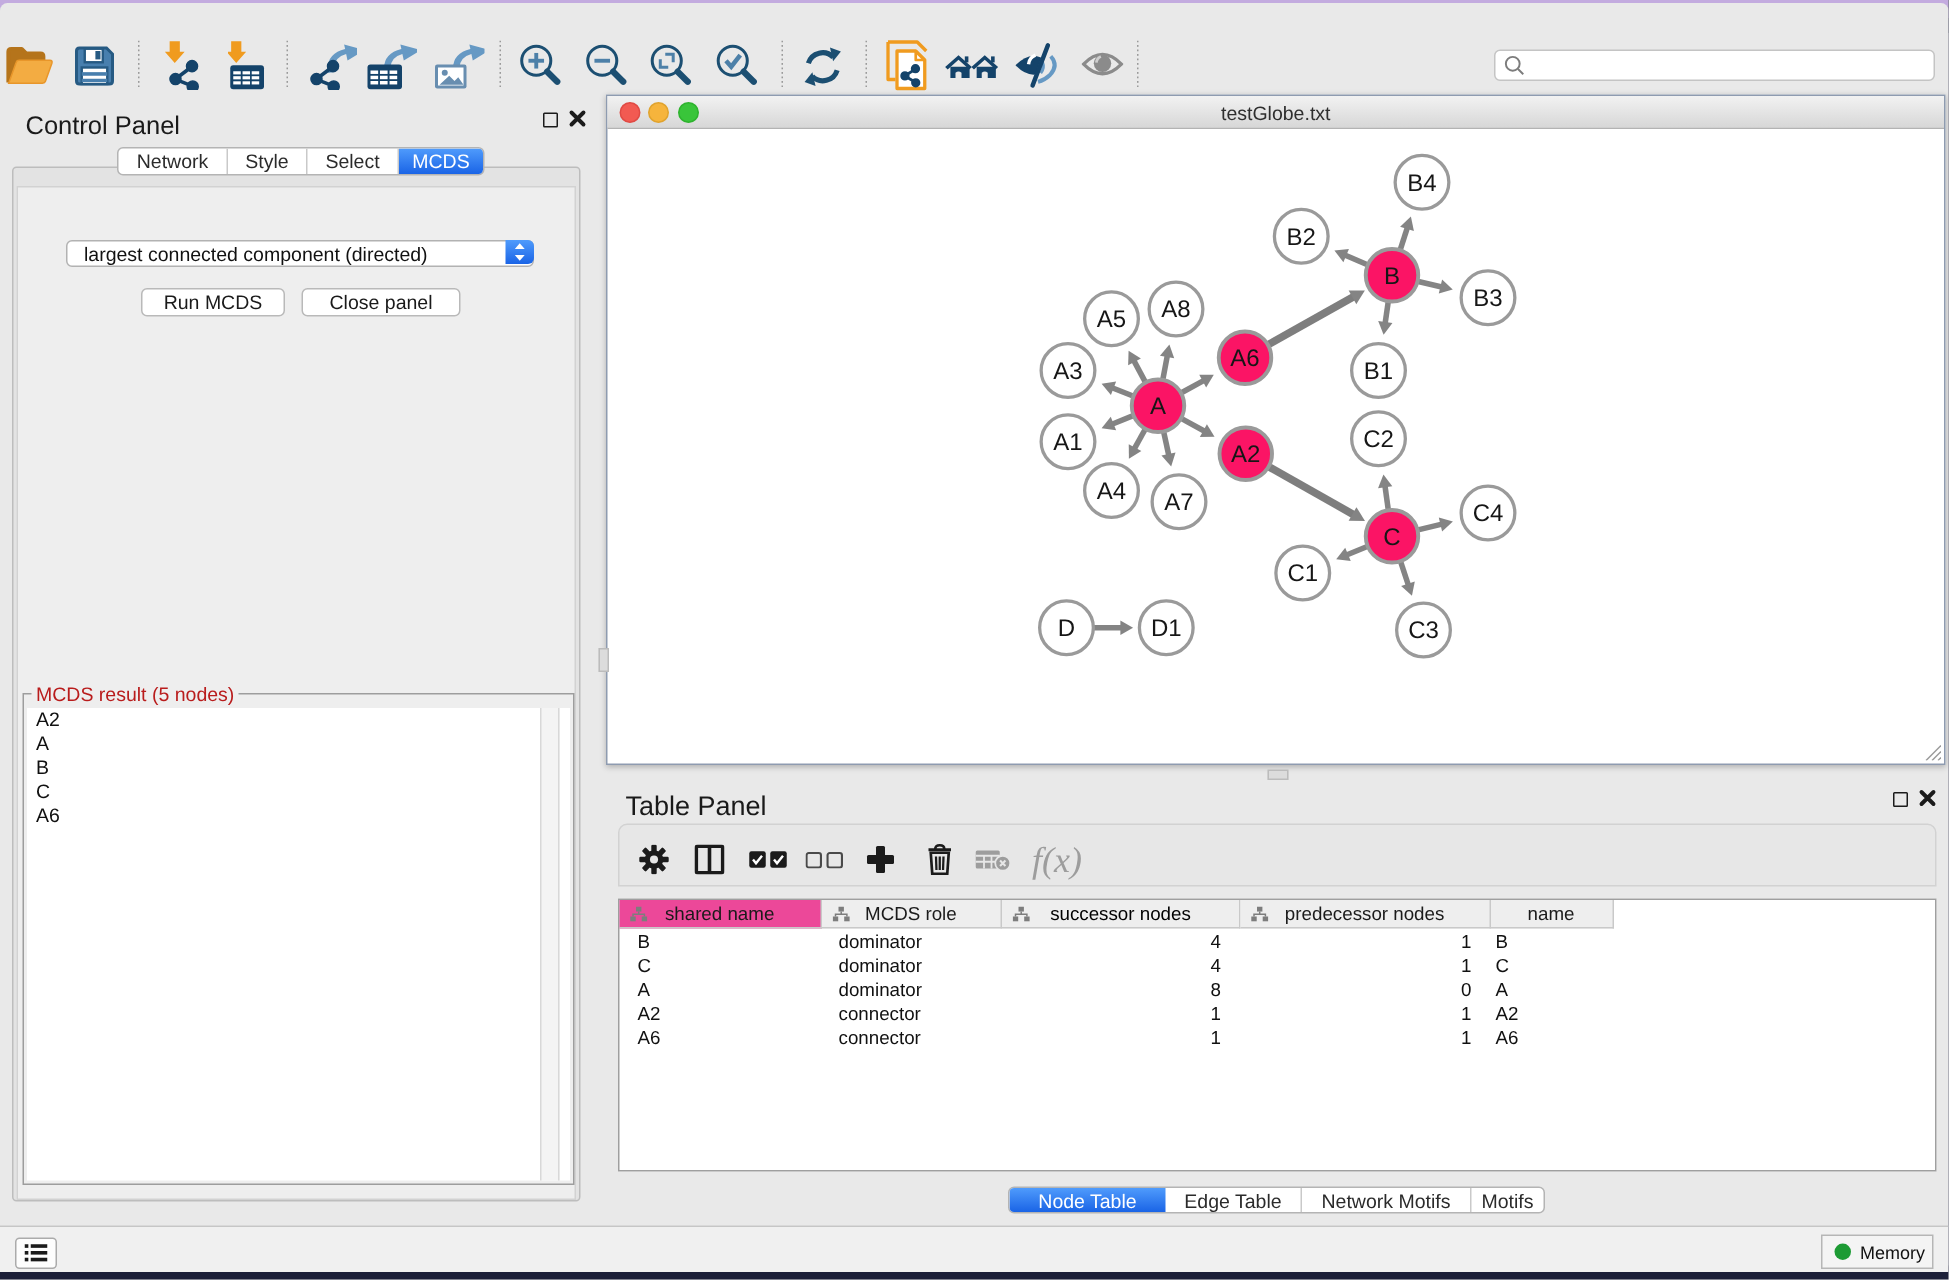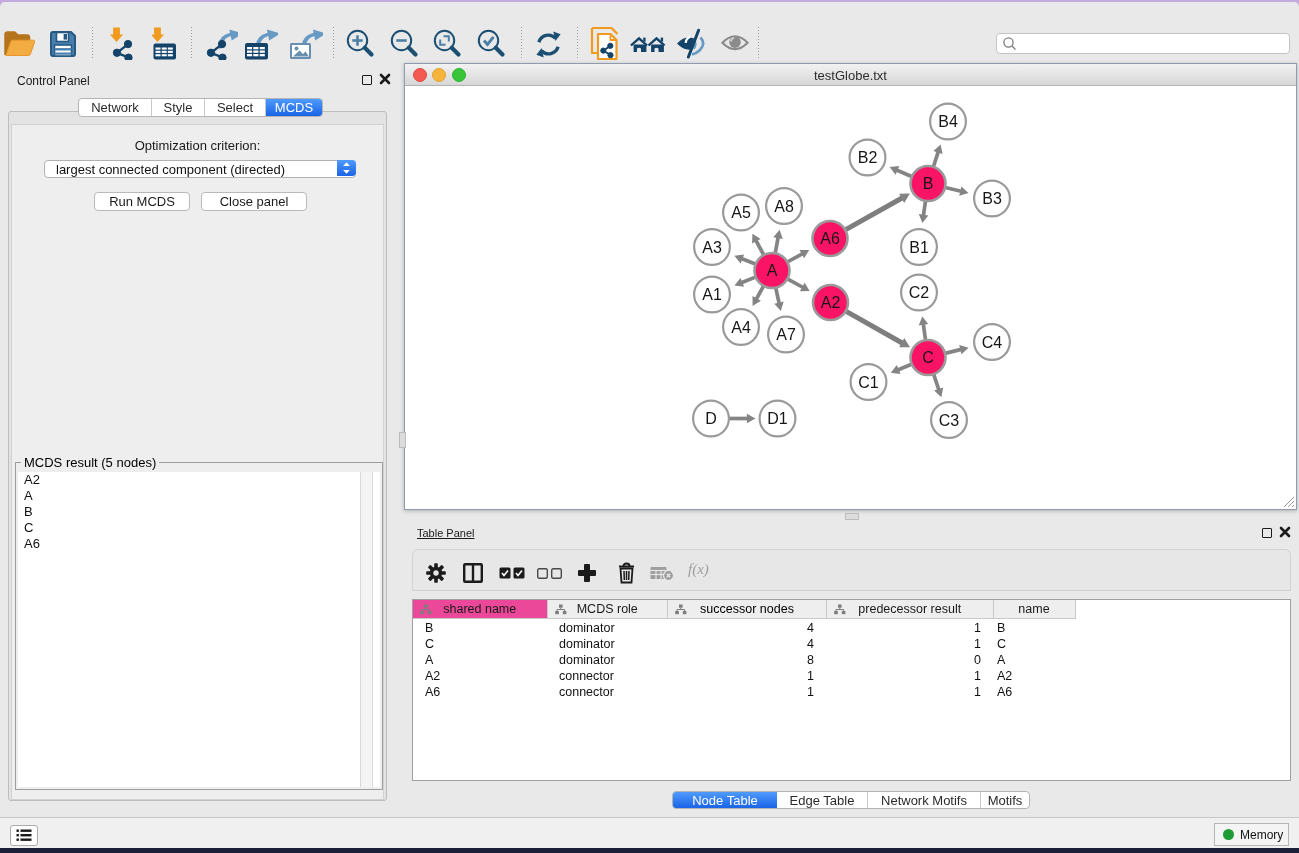--- a/index.html
+++ b/index.html
@@ -20,21 +20,21 @@
   
   #toolbar{left:0;top:20px;width:1299px;height:40px;background:#e9e9e9;}
   .sep{top:5px;width:1px;height:31px;
     background-image:linear-gradient(#9a9a9a 33%, rgba(0,0,0,0) 0%);
     background-size:1px 3px;}
   #searchbox{left:996px;top:11px;width:292px;height:19px;background:#fff;
     border:1px solid #c4c4c4;border-radius:4px;}
   
   #content{left:0;top:60px;width:1299px;height:755px;background:#e9e9e9;}
   
-  #cpTitle{left:17px;top:12px;font-size:12px;color:#1a1a1a;}
+  #cpTitle{left:17px;top:12px;font-size:17px;color:#1a1a1a;}
   
   .seg{display:flex;border:1px solid #b4b4b4;border-radius:4px;background:#fff;
        overflow:hidden;font-size:13px;color:#2b2b2b;}
   .seg .s{display:flex;align-items:center;justify-content:center;
           border-right:1px solid #c9c9c9;height:100%;}
   .seg .s:last-child{border-right:none;}
   .seg .sel{background:linear-gradient(#4f9bfc,#1a64e6);color:#fff;border-right:none;}
   #cpOuter{left:8px;top:49px;width:377px;height:688px;background:#e3e3e3;
      border:1px solid #bdbdbd;border-radius:3px;}
   #cpInner{left:2px;top:12px;width:371px;height:674px;background:#eeeeee;
@@ -42,35 +42,35 @@
   #optlabel{left:0;top:13px;width:100%;text-align:center;font-size:13px;color:#1a1a1a;}
   #dropdown{left:32px;top:35px;width:310px;height:16px;background:#fff;
      border:1px solid #b2b2b2;border-radius:4px;font-size:13px;color:#111;}
   #dropdown .txt{position:absolute;left:11px;top:0.5px;}
   #dropdown .cap{position:absolute;right:-1px;top:-1px;width:19px;height:16px;
      border-radius:0 4px 4px 0;background:linear-gradient(#4f9bfc,#1a64e6);}
   .btn{background:#fff;border:1px solid #b9b9b9;border-radius:4px;
      font-size:13px;color:#1a1a1a;display:flex;align-items:center;justify-content:center;}
   
   #mcdsbox{left:3px;top:337px;width:366px;height:326px;border:1px solid #9d9d9d;}
-  #mcdslegend{left:5px;top:-8px;background:#eeeeee;padding:0 3px;font-size:13px;color:#000000;}
+  #mcdslegend{left:5px;top:-8px;background:#eeeeee;padding:0 3px;font-size:13px;color:#b91c1c;}
   #mcdslist{left:2px;top:9px;width:362px;height:315px;background:#fff;
      font-size:13px;color:#111;}
   #mcdslist .sb{position:absolute;right:7px;top:0;width:11px;height:100%;
      background:#f4f4f4;border-left:1px solid #d8d8d8;border-right:1px solid #d8d8d8;}
   #mcdslist div.item{padding:0 0 0 6px;height:16px;line-height:16px;}
   
   #netwin{left:404px;top:1px;width:891px;height:445px;background:#fff;
      border:1px solid #8e9bb0;box-shadow:0 1px 4px rgba(0,0,0,.25);}
   #nettitle{left:0;top:0;width:100%;height:21px;
      background:linear-gradient(#f2f2f2,#d7d7d7);border-bottom:1px solid #b3b3b3;}
   .tls{width:12px;height:12px;border-radius:50%;top:4px;}
   #netname{width:100%;text-align:center;top:4px;font-size:13px;color:#2e2e2e;}
   
-  #tpTitle{left:417px;top:465px;font-size:11px;color:#1a1a1a;text-decoration:underline;}
+  #tpTitle{left:417px;top:465px;font-size:18px;color:#1a1a1a;}
   #tpToolbar{left:412px;top:487px;width:877px;height:40px;background:#e7e7e7;
      border:1px solid #d2d2d2;border-radius:6px 6px 0 0;}
   #tptable{left:412px;top:537px;width:877px;height:180px;background:#fff;
      border:1px solid #9f9f9f;}
   
   #statusbar{left:0;top:815px;width:1299px;height:30px;background:#f0f0f0;
      border-top:1px solid #c6c6c6;}
   #memory{left:1214px;top:5px;width:73px;height:21px;background:#f4f4f4;
      border:1px solid #b6b6b6;font-size:12px;color:#111;
      display:flex;align-items:center;}
@@ -286,21 +286,20 @@
       </div>
   </div>
   <div class="abs" id="content">
     <div class="abs" id="cpTitle">Control Panel</div>
     <div class="abs" style="left:362px;top:13px;width:8px;height:8px;border:1.6px solid #1b1b1b;border-radius:1px;"></div>
       <svg class="abs" style="left:379px;top:11px;" width="12" height="12" viewBox="0 0 12 12">
         <path d="M2 2 L10 10 M10 2 L2 10" stroke="#1b1b1b" stroke-width="2.6" stroke-linecap="round"></path>
       </svg>
     <div class="abs" id="cpOuter">
       <div class="abs" id="cpInner">
-        <div class="abs" id="optlabel">Optimization criterion:</div>
         <div class="abs" id="dropdown">
             <span class="txt">largest connected component (directed)</span>
           <span class="cap">
               <svg width="19" height="16" viewBox="0 0 19 16" style="position:absolute;left:0;top:0;">
                 <path d="M9.5 2.2 L12.8 6 L6.2 6 Z" fill="#fff"></path>
                 <path d="M9.5 13.8 L12.8 10 L6.2 10 Z" fill="#fff"></path>
               </svg>
             </span>
           </div>
         <div class="abs btn" style="left:82px;top:67px;width:94px;height:17px;">Run MCDS</div>
@@ -494,21 +493,21 @@
               <line x1="0.5" y1="5.5" x2="16.5" y2="5.5"></line>
               <line x1="0.5" y1="9.5" x2="16.5" y2="9.5"></line>
               <line x1="6" y1="5.5" x2="6" y2="14"></line>
               <line x1="11" y1="5.5" x2="11" y2="14"></line>
             </g>
             <circle cx="18.5" cy="10.5" r="5" fill="#9d9d9d" stroke="#e7e7e7" stroke-width="1.2"></circle>
             <path d="M16.7 8.7 L20.3 12.3 M20.3 8.7 L16.7 12.3" stroke="#e7e7e7" stroke-width="1.4"></path>
           </svg>
         </div>
         <div class="abs" style="left:275px;top:11px;">
-          <div style="font-family:'Liberation Serif',serif;font-style:italic;font-size:15px;color:#9d9d9d;">f(x)</div>
+          <div style="font-family:'Liberation Serif',serif;font-style:italic;font-size:24px;color:#9d9d9d;">f(x)</div>
         </div>
       </div>
     <div class="abs" id="tptable">
         <div style="position:absolute;left:0px;top:0;width:133.5px;height:18px;background:#ec4899;border-right:1px solid #c9c9c9;border-bottom:1px solid #c9c9c9;display:flex;align-items:center;justify-content:center;font-size:12.5px;color:#1a1a1a;">
           <svg width="12" height="11" viewBox="0 0 12 11" style="position:absolute;left:7px;top:4px;">
             <g fill="#7d7d7d">
               <rect x="4" y="0.5" width="3.6" height="3.2"></rect>
               <rect x="0.2" y="7" width="3.6" height="3.2"></rect>
               <rect x="7.8" y="7" width="3.6" height="3.2"></rect>
             </g>
@@ -548,21 +547,21 @@
           <svg width="12" height="11" viewBox="0 0 12 11" style="position:absolute;left:7px;top:4px;">
             <g fill="#7d7d7d">
               <rect x="4" y="0.5" width="3.6" height="3.2"></rect>
               <rect x="0.2" y="7" width="3.6" height="3.2"></rect>
               <rect x="7.8" y="7" width="3.6" height="3.2"></rect>
             </g>
             <g stroke="#7d7d7d" stroke-width="1" fill="none">
               <path d="M5.8 3.7 L5.8 5.5 M2 7 L2 5.5 L9.6 5.5 L9.6 7"></path>
             </g>
           </svg>
-          <span>predecessor result</span>
+          <span>predecessor nodes</span>
         </div>
         <div style="position:absolute;left:580.5px;top:0;width:81px;height:18px;background:#eeeeee;border-right:1px solid #c9c9c9;border-bottom:1px solid #c9c9c9;display:flex;align-items:center;justify-content:center;font-size:12.5px;color:#1a1a1a;">
           <span>name</span>
         </div>
         <div style="position:absolute;left:12px;top:21px;font-size:12.5px;color:#111;">B</div>
         <div style="position:absolute;left:146px;top:21px;font-size:12.5px;color:#111;">dominator</div>
         <div style="position:absolute;left:301px;top:21px;width:100px;text-align:right;font-size:12.5px;color:#111;">4</div>
         <div style="position:absolute;left:468px;top:21px;width:100px;text-align:right;font-size:12.5px;color:#111;">1</div>
         <div style="position:absolute;left:584px;top:21px;font-size:12.5px;color:#111;">B</div>
         <div style="position:absolute;left:12px;top:37px;font-size:12.5px;color:#111;">C</div>

